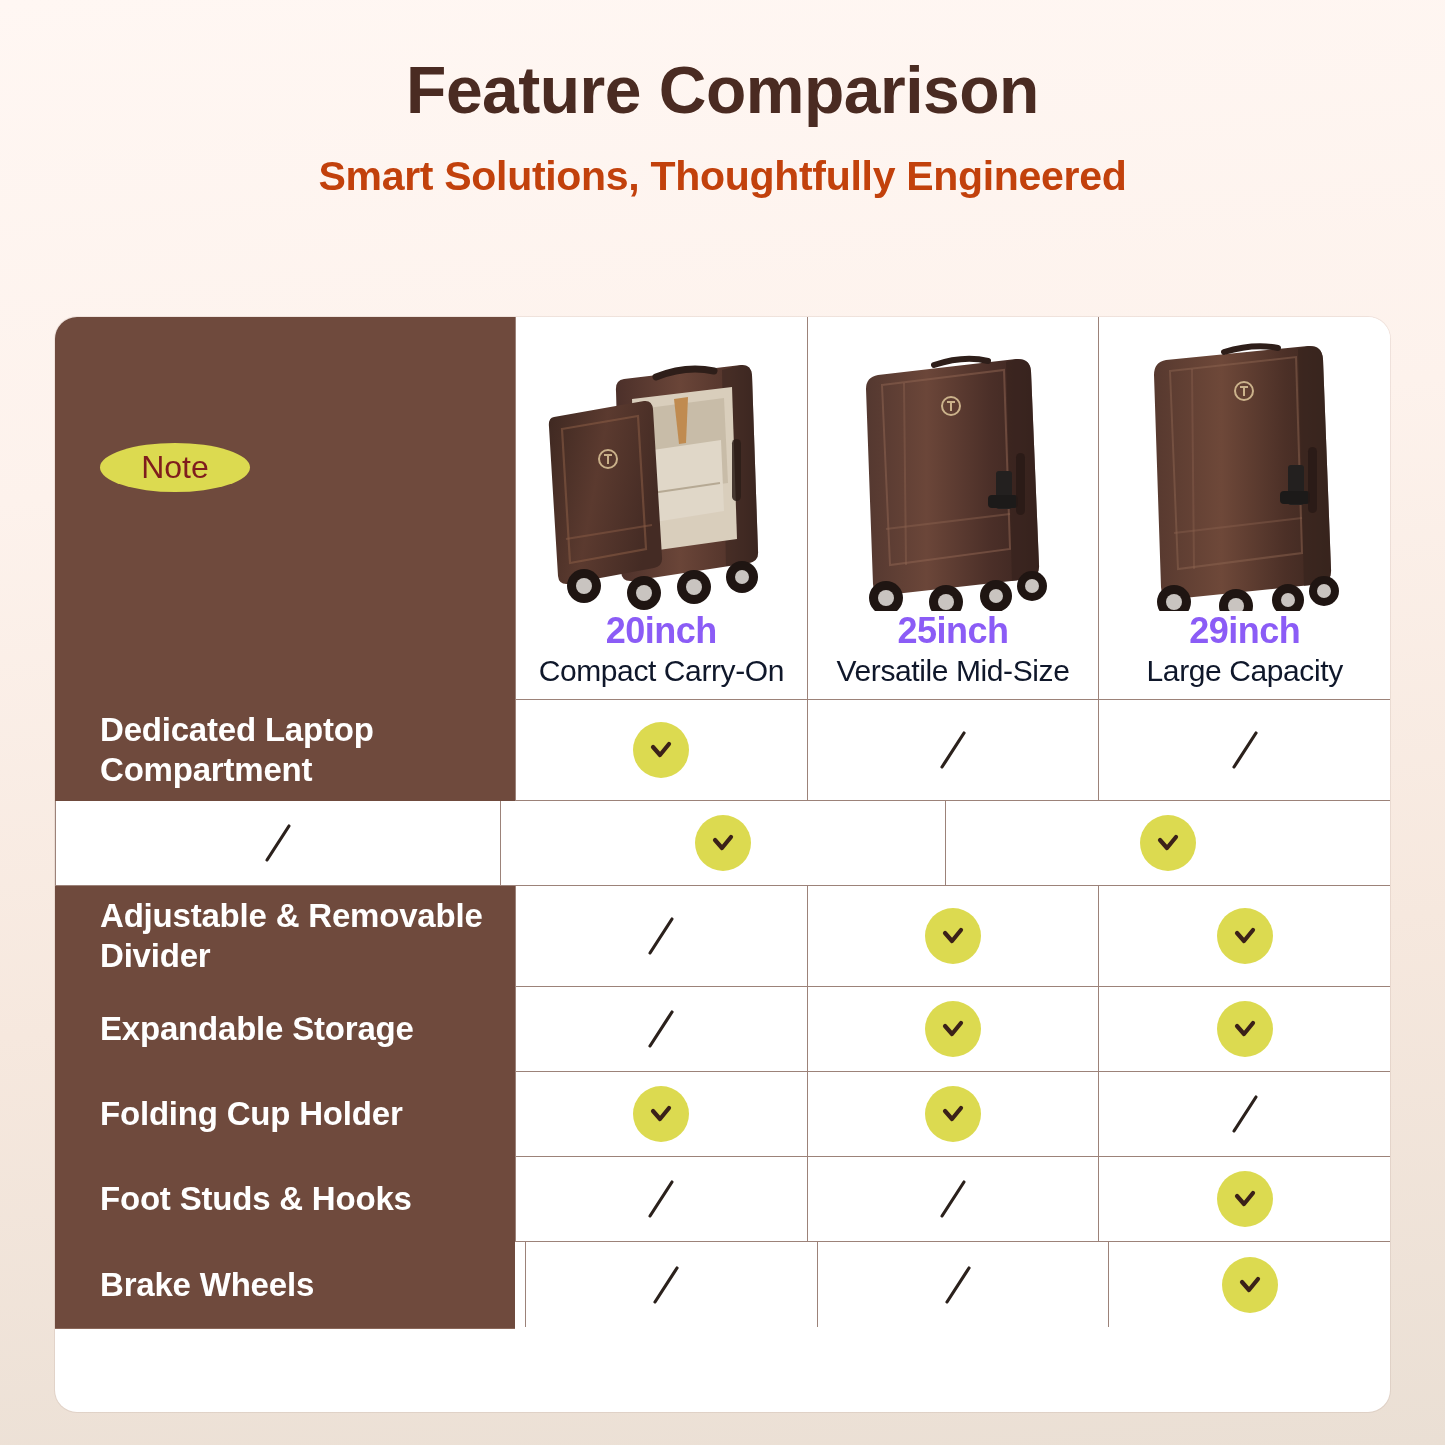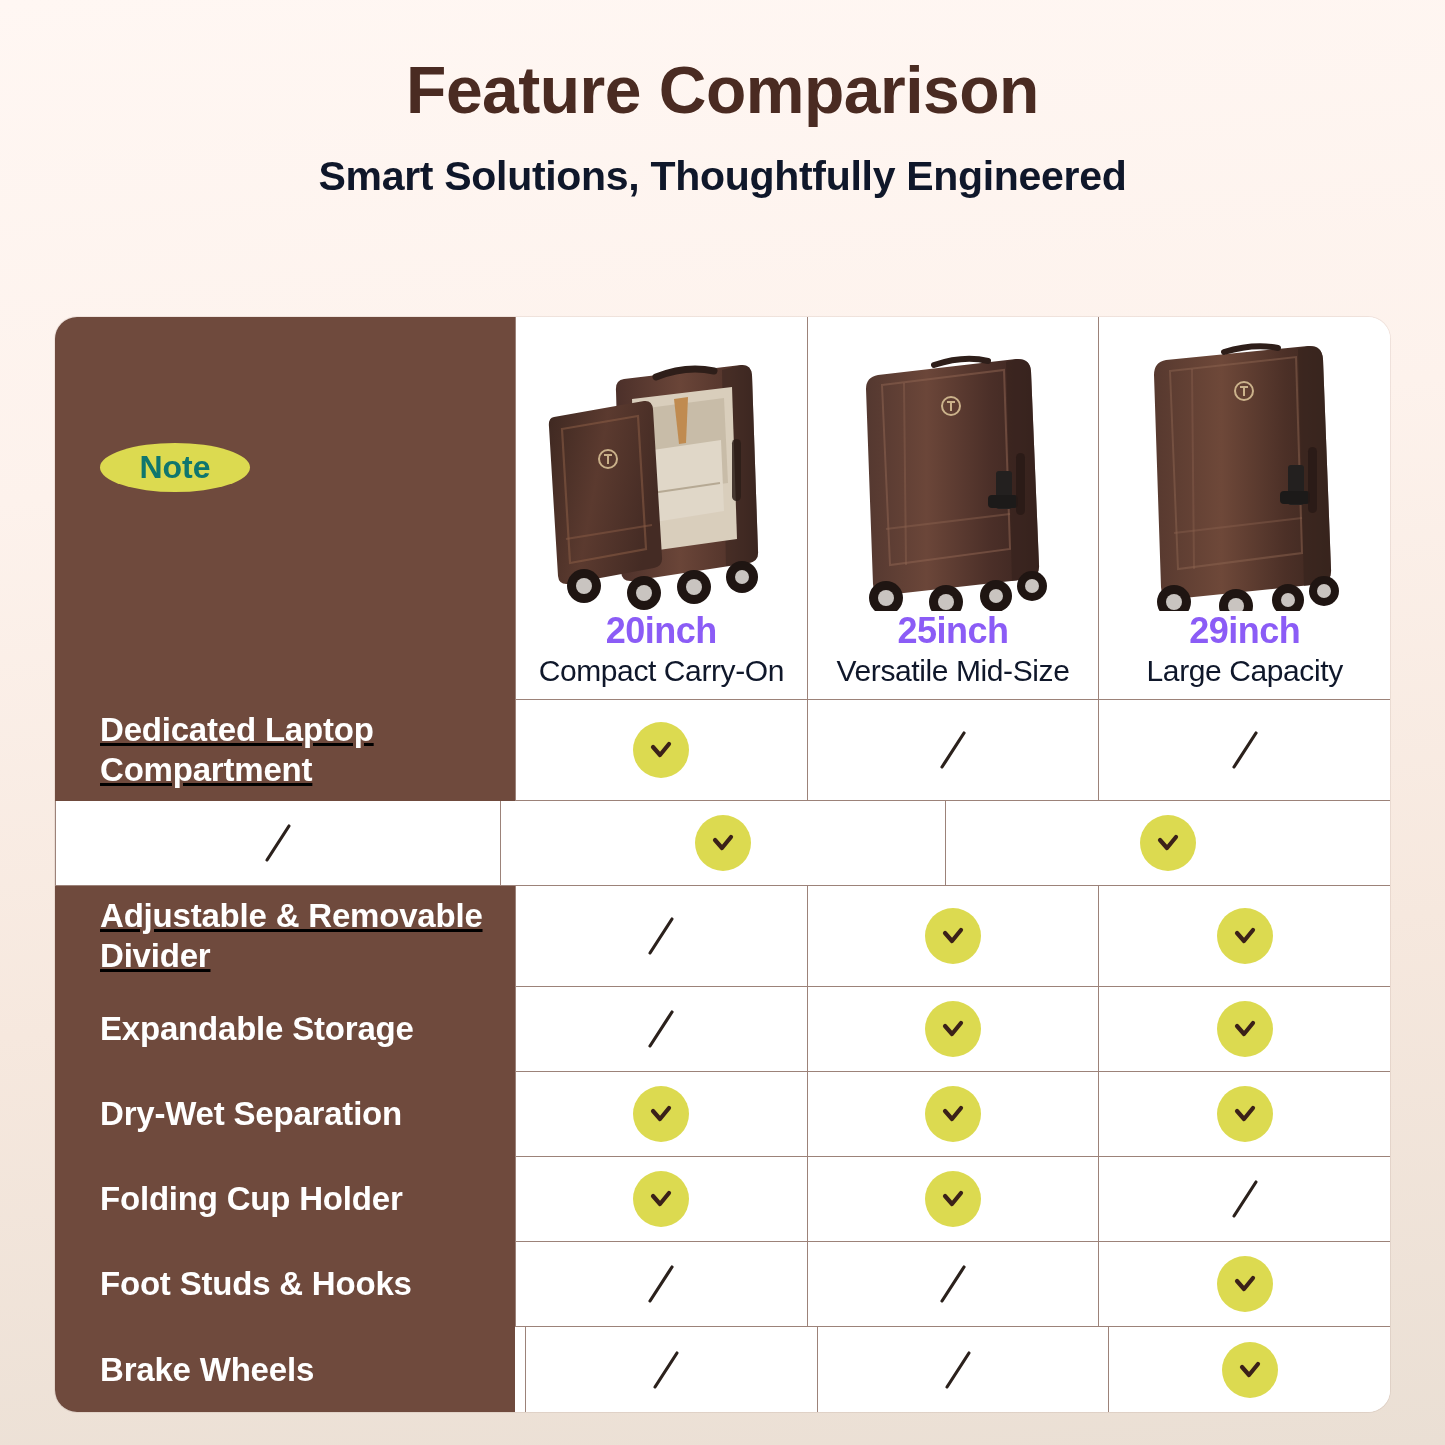--- a/index.html
+++ b/index.html
@@ -29,21 +29,21 @@
     font-size: 66px;
     font-weight: bold;
     color: #4A2B22;
     letter-spacing: -0.5px;
     line-height: 1.05;
   }
   .subtitle {
     margin-top: 28px;
     font-size: 41px;
     font-weight: bold;
-    color: #0f172a;
+    color: #c2410c;
     letter-spacing: -0.3px;
   }
 
   
   .table-wrap {
     position: absolute;
     left: 55px;
     top: 317px;
     width: 1335px;
     height: 1095px;
@@ -100,23 +100,23 @@
   }
 
   .note-badge {
     display: inline-flex;
     align-items: center;
     justify-content: center;
     width: 150px;
     height: 49px;
     border-radius: 50%;
     background: #DCDA50;
-    color: #0f766e;
+    color: #7f1d1d;
     font-size: 32px;
-    font-weight: bold;
+    font-weight: normal;
     margin-bottom: 16px;
   }
   .note-text {
     font-size: 34px;
     font-weight: bold;
     line-height: 1.25;
     color: #FFFFFF;
     white-space: pre-line;
   }
 
@@ -144,21 +144,21 @@
     position: relative;
     width: 100%;
     height: 268px;
     display: flex;
     align-items: flex-end;
     justify-content: center;
   }
   .case-art svg { display: block; }
 
   
-  .r-tall  { height: 101px; text-decoration: underline; }
+  .r-tall  { height: 101px; }
   .r-short { height: 85px;  }
 
   
   .check {
     width: 56px;
     height: 56px;
     border-radius: 50%;
     background: #DCDA50;
     display: flex;
     align-items: center;
@@ -428,46 +428,20 @@
         <div class="val-cell">
           <div class="check">
             <svg width="30" height="30" viewBox="0 0 30 30">
               <path d="M7 12 L14 20 L23 9" stroke="#3B2119" stroke-width="4.2" fill="none" stroke-linecap="round" stroke-linejoin="round"></path>
             </svg>
           </div>
         </div>
       </div>
       <div class="row r-short">
         <div class="label-cell">
-          <div class="label-text">Dry-Wet Separation</div>
-        </div>
-        <div class="val-cell">
-          <div class="check">
-            <svg width="30" height="30" viewBox="0 0 30 30">
-              <path d="M7 12 L14 20 L23 9" stroke="#3B2119" stroke-width="4.2" fill="none" stroke-linecap="round" stroke-linejoin="round"></path>
-            </svg>
-          </div>
-        </div>
-        <div class="val-cell">
-          <div class="check">
-            <svg width="30" height="30" viewBox="0 0 30 30">
-              <path d="M7 12 L14 20 L23 9" stroke="#3B2119" stroke-width="4.2" fill="none" stroke-linecap="round" stroke-linejoin="round"></path>
-            </svg>
-          </div>
-        </div>
-        <div class="val-cell">
-          <div class="check">
-            <svg width="30" height="30" viewBox="0 0 30 30">
-              <path d="M7 12 L14 20 L23 9" stroke="#3B2119" stroke-width="4.2" fill="none" stroke-linecap="round" stroke-linejoin="round"></path>
-            </svg>
-          </div>
-        </div>
-      </div>
-      <div class="row r-short">
-        <div class="label-cell">
           <div class="label-text">Folding Cup Holder</div>
         </div>
         <div class="val-cell">
           <div class="check">
             <svg width="30" height="30" viewBox="0 0 30 30">
               <path d="M7 12 L14 20 L23 9" stroke="#3B2119" stroke-width="4.2" fill="none" stroke-linecap="round" stroke-linejoin="round"></path>
             </svg>
           </div>
         </div>
         <div class="val-cell">

